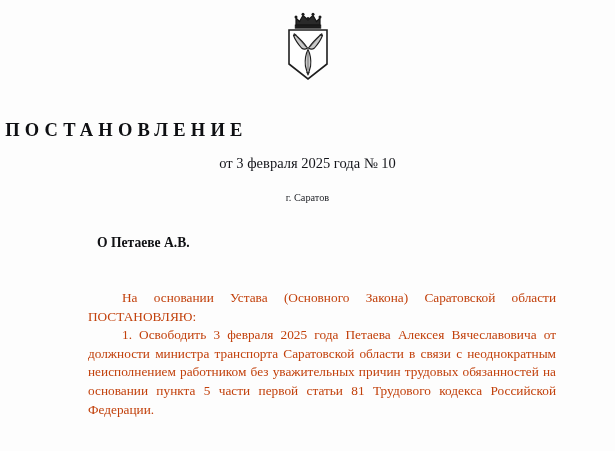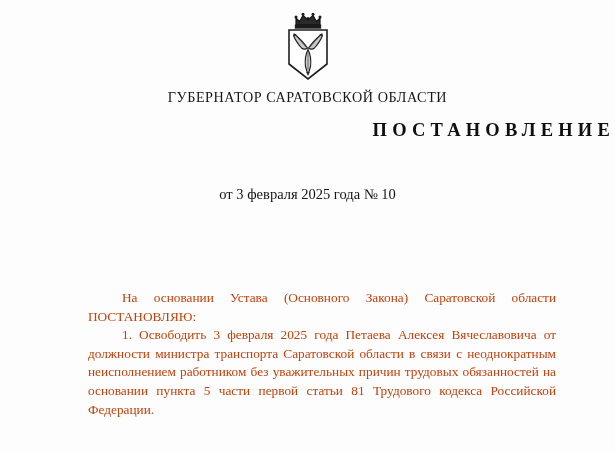--- a/index.html
+++ b/index.html
@@ -51,37 +51,36 @@
     letter-spacing: 0.55px;
     white-space: nowrap;
     color: #16171b;
   }
 
   .doc-title {
     position: absolute;
     top: 120px;
     left: 0;
     right: 0;
-    text-align: right;
+    text-align: left;
     font-size: 18.5px;
     font-weight: bold;
     letter-spacing: 5.2px;
     text-indent: 5.2px;
     color: #0e0f12;
   }
 
   .doc-date {
     position: absolute;
     top: 155px;
     left: 0;
     right: 0;
     text-align: center;
     font-size: 14.5px;
     color: #14151a;
-    margin-top: 31px;
   }
 
   .doc-city {
     position: absolute;
     top: 192px;
     left: 0;
     right: 0;
     text-align: center;
     font-size: 10.3px;
     color: #25272c;
@@ -150,26 +149,27 @@
       </g>
 
       <g stroke="#3a3a3a" stroke-width="0.6" fill="none">
         <path d="M18 29 C21 32 24.5 36 27 39.2"></path>
         <path d="M40 29 C37 32 33.5 36 31 39.2"></path>
         <path d="M29 44 L29 62"></path>
       </g>
     </svg>
   </div>
 
-  <div class="org-line">ГУБЕРНАТОР САРАТОВСКОЙ ОБЛАСТИ</div>
 
   <div class="doc-title">ПОСТАНОВЛЕНИЕ</div>
 
   <div class="doc-date">от 3 февраля 2025 года № 10</div>
 
+  <div class="doc-city">г. Саратов</div>
 
+  <div class="subject">О Петаеве А.В.</div>
 
   <div class="body-block">
     <p class="para indent">На основании Устава (Основного Закона) Саратовской области ПОСТАНОВЛЯЮ:</p>
     <p class="para indent">1. Освободить 3 февраля 2025 года Петаева Алексея Вячеславовича от должности министра транспорта Саратовской области в связи с неоднократным неисполнением работником без уважительных причин трудовых обязанностей на основании пункта 5 части первой статьи 81 Трудового кодекса Российской Федерации.</p>
   </div>
 
 </div>
 
 </body></html>

